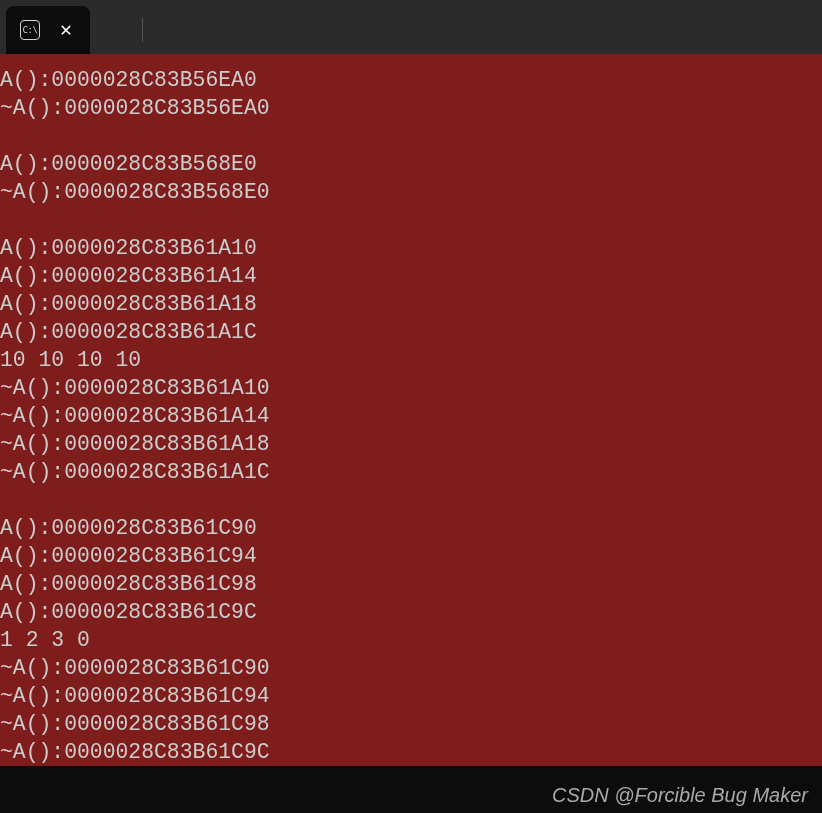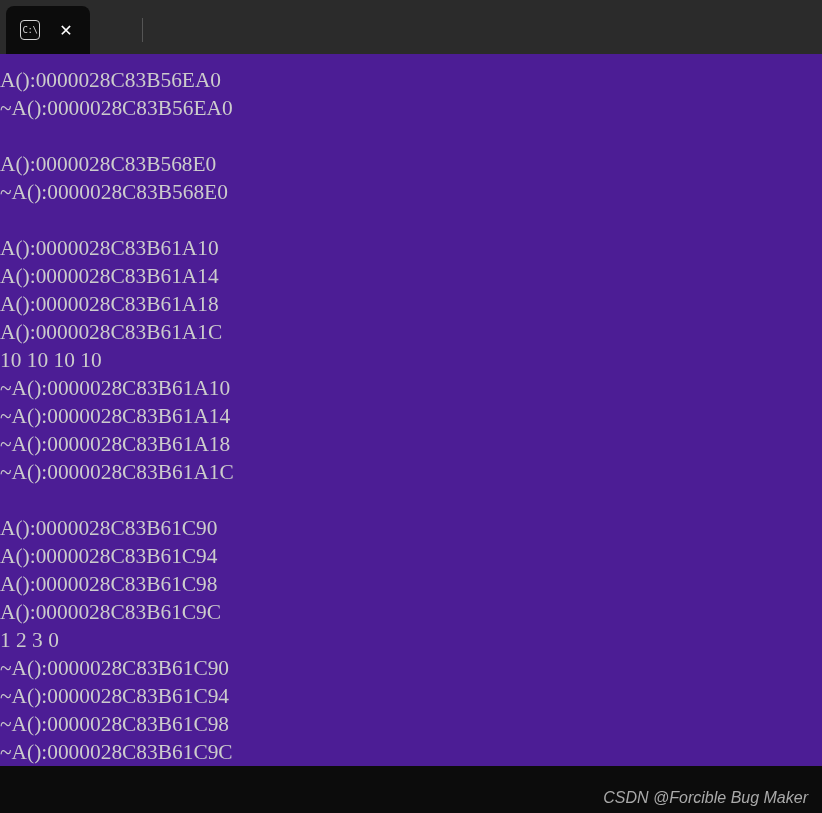--- a/index.html
+++ b/index.html
@@ -83,37 +83,37 @@
       align-items: center;
       justify-content: center;
       color: #d4d4d4;
     }
     .divider {
       width: 1px;
       height: 24px;
       background: #555;
     }
     .console {
-      background: #4c1d95;
+      background: #7f1d1d;
       color: #cccccc;
-      font-family: Liberation Serif, serif;
+      font-family: Liberation Mono, monospace;
       font-size: 21.4px;
       line-height: 28px;
       padding: 12px 0 0 0;
       white-space: pre;
     }
     .console-line {
       display: block;
     }
     .watermark {
       position: absolute;
       bottom: 6px;
       right: 14px;
       color: #a9a9a9;
-      font-size: 16px;
+      font-size: 20px;
       font-family: "Segoe UI", sans-serif;
       font-style: italic;
     }
   </style>
 </head>
 <body>
 
 <div class="titlebar">
   <div class="tab">
     <div class="tab-icon">

